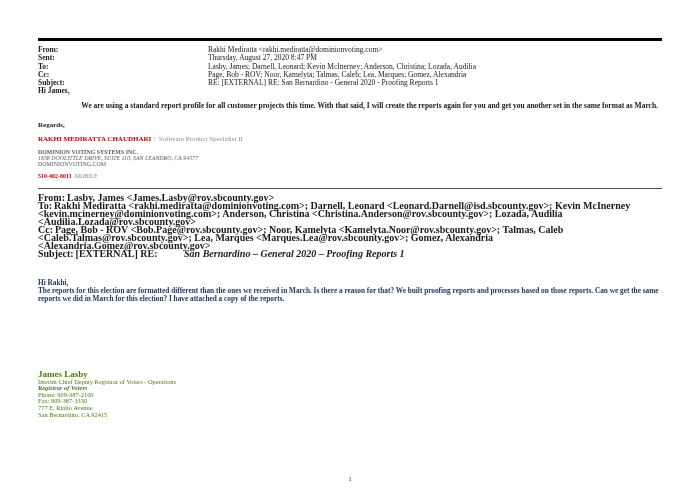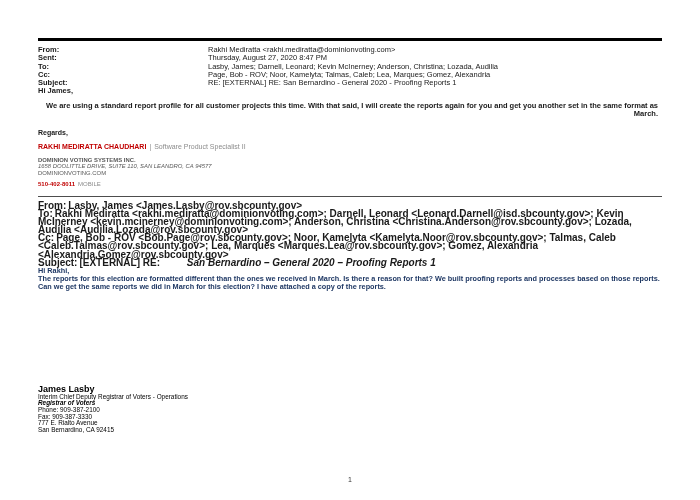--- a/index.html
+++ b/index.html
@@ -1,20 +1,20 @@
 <!DOCTYPE html>
 <html><head>
 <meta charset="utf-8">
 <style>
   html,body { margin:0; padding:0; background:#ffffff; }
   .page {
     position:relative;
     width:700px; height:500px;
     background:#ffffff;
-    font-family:Liberation Sans, sans-serif;
+    font-family:Liberation Serif, serif;
     color:#1a1a1a;
     overflow:hidden;
   }
   .content { padding:0 38px; }
 
   .topbar { margin-top:38px; height:3px; background:#000000; }
 
   .hdr { margin-top:5px; }
   .hdr-row { display:flex; font-size:7.5px; line-height:8.3px; }
   .hdr-label { width:170px; flex-shrink:0; font-weight:bold; }
@@ -38,23 +38,23 @@
   .phone-num { color:#c00000; font-weight:bold; }
   .phone-type { color:#8c8c8c; margin-left:3px; }
 
   .divider { margin-top:8px; border-top:1px solid #4d4d4d; }
 
   .q-hdr { margin-top:5px; font-size:10px; line-height:8.1px; font-weight:bold; width:624px; }
   .q-row { margin:0; }
   .q-lbl { margin-right:2px; }
   .q-subject-italic { font-style:italic;padding-left:24px; }
 
-  .q-body { margin-top:0; font-size:7.3px; line-height:8px; font-weight:bold; color:#1f3864; width:622px; }
+  .q-body { margin-top:20px; font-size:7.3px; line-height:8px; font-weight:bold; color:#1f3864; width:622px; }
 
-  .foot-sig { margin-top:93px; color:#000000; }
+  .foot-sig { margin-top:66px; color:#4d7c0f; }
   .foot-name { font-size:9px; line-height:10px; font-weight:bold; }
   .foot-line { font-size:6.4px; line-height:6.6px; }
   .foot-org { font-weight:bold; font-style:italic; }
 
   .page-num {
     position:absolute; bottom:17px; left:0; width:100%;
     text-align:center; font-size:7px; color:#333333;
   }
 </style>
 </head>

